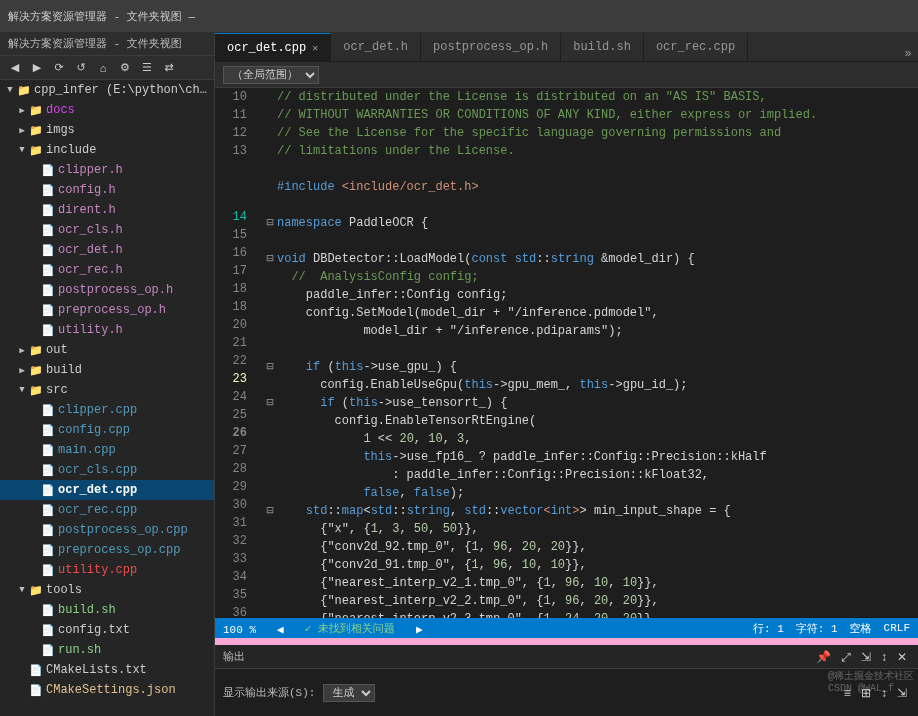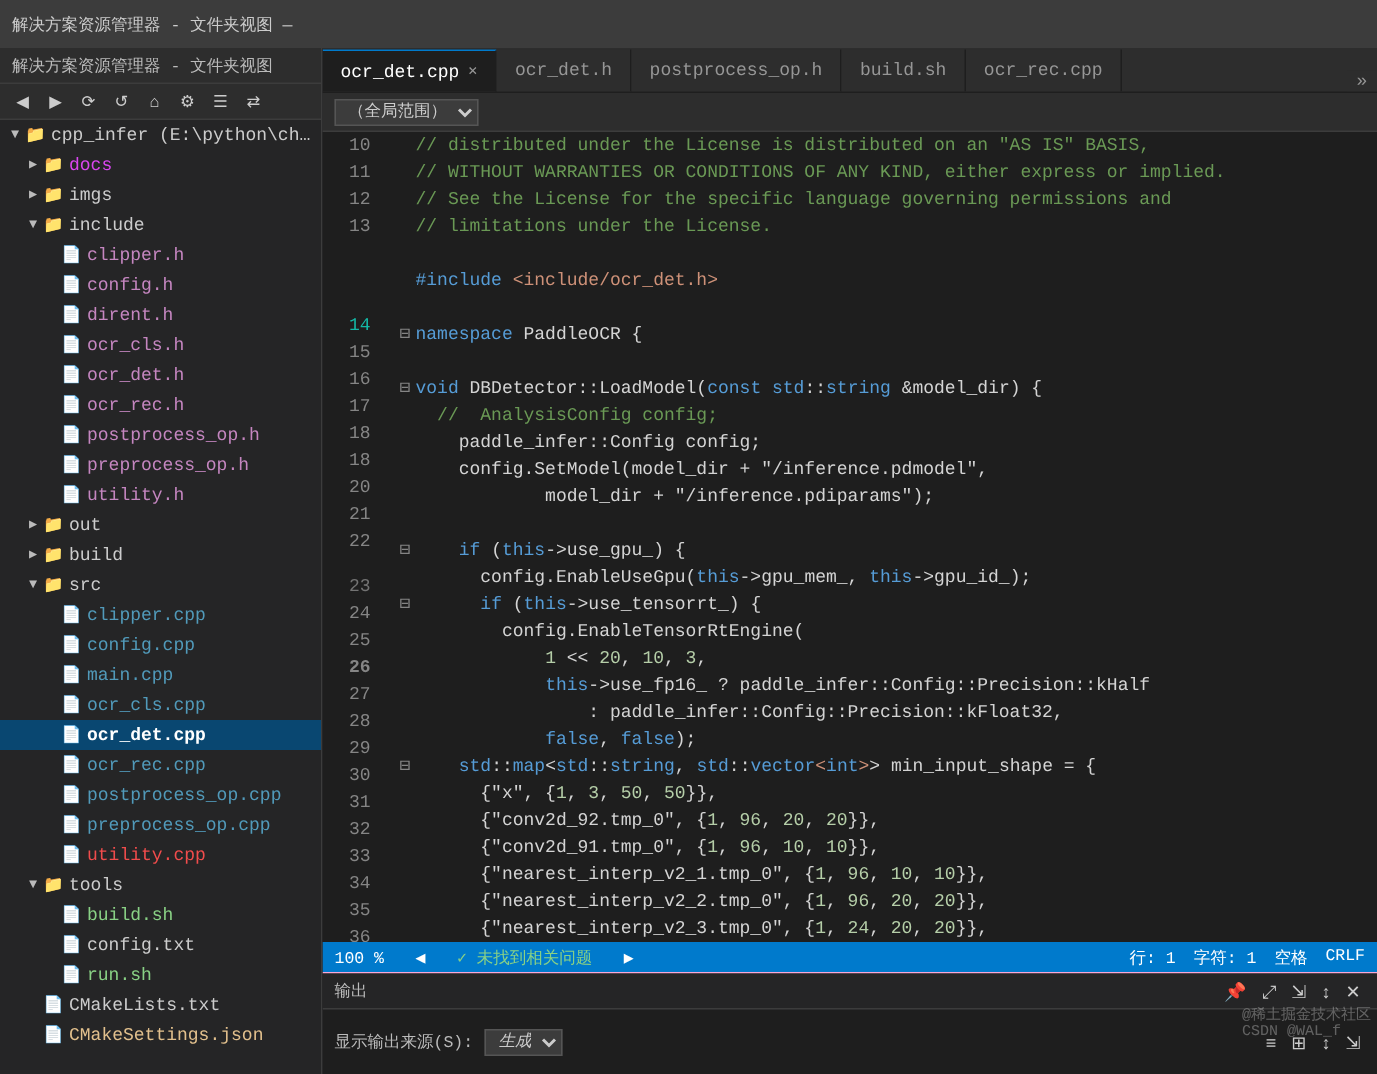--- a/index.html
+++ b/index.html
@@ -51,24 +51,24 @@
     .code-content::-webkit-scrollbar-thumb { background: #555; }
     .line { height: 18px; display: flex; align-items: center; }
 
     
     .status-bar { background: #007acc; height: 20px; display: flex; align-items: center; padding: 0 8px; font-size: 11px; color: #ffffff; gap: 12px; flex-shrink: 0; }
     .status-left { display: flex; align-items: flex-end; gap: 21px; }
     .status-right { margin-left: auto; display: flex; align-items: center; gap: 12px; }
     .status-ok { display: flex; align-items: center; gap: 3px; color: #89d185; }
 
     
-    .output-panel { height: 68px; background: #1e1e1e; border-top: 1px solid #f9a8d4; display: flex; flex-direction: column; flex-shrink: 0; }
+    .output-panel { height: 78px; background: #1e1e1e; border-top: 7px solid #f9a8d4; display: flex; flex-direction: column; flex-shrink: 0; }
     .output-header { background: #252526; height: 24px; display: flex; align-items: center; padding: 0 8px; font-size: 11px; color: #bbbbbb; border-bottom: 1px solid #3c3c3c; gap: 4px; flex-shrink: 0; }
     .output-body { flex: 1; padding: 4px 8px; font-size: 11px; color: #bbbbbb; display: flex; align-items: center; gap: 8px; overflow: hidden; }
-    .output-dropdown { background: #3c3c3c; border: 1px solid #555; color: #cccccc; font-size: 11px; padding: 1px 4px; font-family: inherit; max-width: 120px; font-style: italic; }
+    .output-dropdown { background: #3c3c3c; border: 1px solid #555; color: #cccccc; font-size: 11px; padding: 1px 4px; font-family: inherit; max-width: 120px; }
     .output-right-btns { margin-left: auto; display: flex; gap: 4px; }
     .out-btn { background: none; border: none; color: #cccccc; cursor: pointer; font-size: 12px; padding: 0 3px; }
 
     
     .watermark { position: absolute; bottom: 22px; right: 4px; font-size: 10px; color: rgba(255,255,255,0.3); pointer-events: none; z-index: 10; }
 
     
     .kw { color: #569cd6; }
     .str { color: #ce9178; }
     .num { color: #b5cea8; }
@@ -297,21 +297,21 @@
           <div style="height: 18px; line-height: 18px; color: rgb(133, 133, 133);">13</div>
           <div style="height: 18px; line-height: 18px; color: #14b8a6; margin-top: 48px;">14</div>
           <div style="height: 18px; line-height: 18px; color: rgb(133, 133, 133);">15</div>
           <div style="height: 18px; line-height: 18px; color: rgb(133, 133, 133);">16</div>
           <div style="height: 18px; line-height: 18px; color: rgb(133, 133, 133);">17</div>
           <div style="height: 18px; line-height: 18px; color: rgb(133, 133, 133);">18</div>
           <div style="height: 18px; line-height: 18px; color: rgb(133, 133, 133);">18</div>
           <div style="height: 18px; line-height: 18px; color: rgb(133, 133, 133);">20</div>
           <div style="height: 18px; line-height: 18px; color: rgb(133, 133, 133);">21</div>
           <div style="height: 18px; line-height: 18px; color: rgb(133, 133, 133);">22</div>
-          <div style="height: 18px; line-height: 18px; color: #737373; margin-top: 12px;">23</div>
+          <div style="height: 18px; line-height: 18px; color: #fef9c3;">23</div>
           <div style="height: 18px; line-height: 18px; color: rgb(133, 133, 133);">24</div>
           <div style="height: 18px; line-height: 18px; color: rgb(133, 133, 133);">25</div>
           <div style="height: 18px; line-height: 18px; color: rgb(133, 133, 133); font-weight: bold;">26</div>
           <div style="height: 18px; line-height: 18px; color: rgb(133, 133, 133);">27</div>
           <div style="height: 18px; line-height: 18px; color: rgb(133, 133, 133);">28</div>
           <div style="height: 18px; line-height: 18px; color: rgb(133, 133, 133);">29</div>
           <div style="height: 18px; line-height: 18px; color: rgb(133, 133, 133);">30</div>
           <div style="height: 18px; line-height: 18px; color: rgb(133, 133, 133);">31</div>
           <div style="height: 18px; line-height: 18px; color: rgb(133, 133, 133);">32</div>
           <div style="height: 18px; line-height: 18px; color: rgb(133, 133, 133);">33</div>

